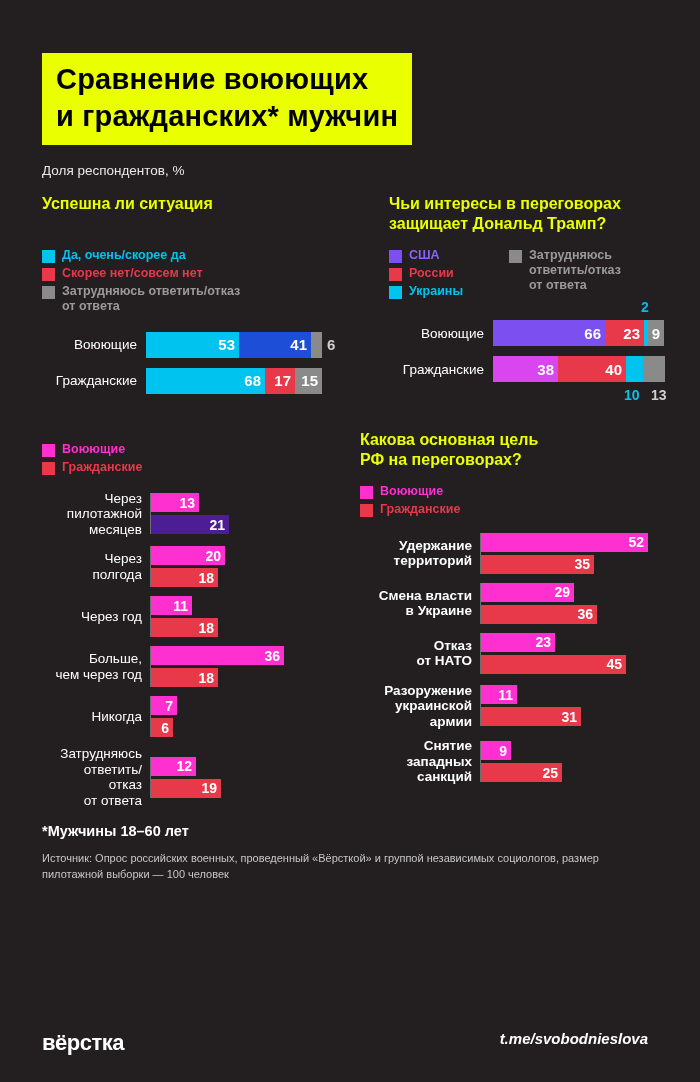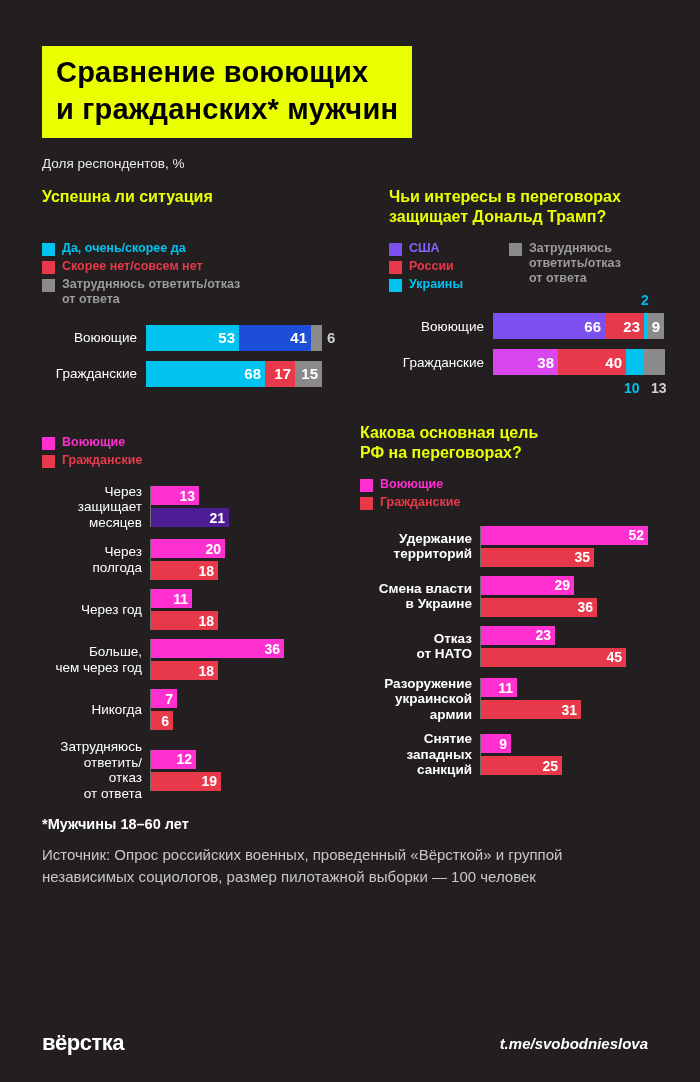--- a/index.html
+++ b/index.html
@@ -9,21 +9,21 @@
   }
   body {
     width: 700px; height: 1082px;
     font-family: "Liberation Sans", sans-serif;
     color: #ffffff;
     position: relative;
     overflow: hidden;
   }
   .page {
     width: 690px; height: 1082px;
-    padding: 8px 42px;
+    padding: 15px 42px;
     position: relative;
   }
 
   
   .title-wrap {
     padding-top: 38px;
   }
   .title-band {
     display: inline-block;
     background: #eaff00;
@@ -171,30 +171,30 @@
   .pbar:last-child { margin-bottom: 0; }
 
   
   .footnote {
     margin-top: 6px;
     font-size: 14.5px;
     font-weight: bold;
   }
   .source {
     margin-top: 12px;
-    font-size: 15px;
+    font-size: 11px;
     color: #c7c7c7;
     line-height: 1.45;
   }
   .footer-bar {
     position: absolute;
     left: 42px; right: 42px;
     bottom: 26px;
     display: flex;
-    align-items: center;
+    align-items: flex-start;
     justify-content: space-between;
   }
   .logo {
     font-size: 22px;
     font-weight: bold;
     letter-spacing: -0.5px;
   }
   .tme {
     font-size: 15px;
     font-weight: bold;
@@ -328,21 +328,21 @@
         <div class="legend-row">
           <span class="sw" style="background:#e8394a"></span>
           <span class="legend-text" style="color:#e8394a">Гражданские</span>
         </div>
       </div>
 
       <div class="pair-chart">
         <div class="pair-group">
           <div class="pair-label">
             <div>Через</div>
-            <div>защищает</div>
+            <div>пилотажной</div>
             <div>месяцев</div>
           </div>
           <div class="pair-bars">
             <div class="pbar" style="width:48px;background:#ff2fd0">13</div>
             <div class="pbar" style="width:78px;background:#4c1d95">21</div>
           </div>
         </div>
         <div class="pair-group">
           <div class="pair-label">
             <div>Через</div>

